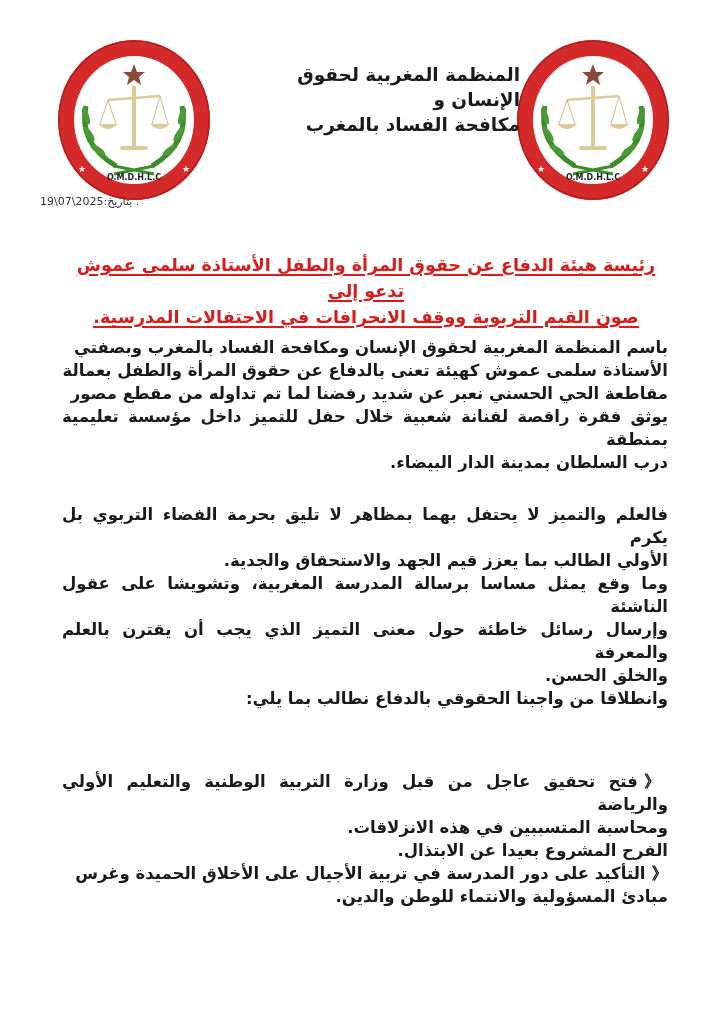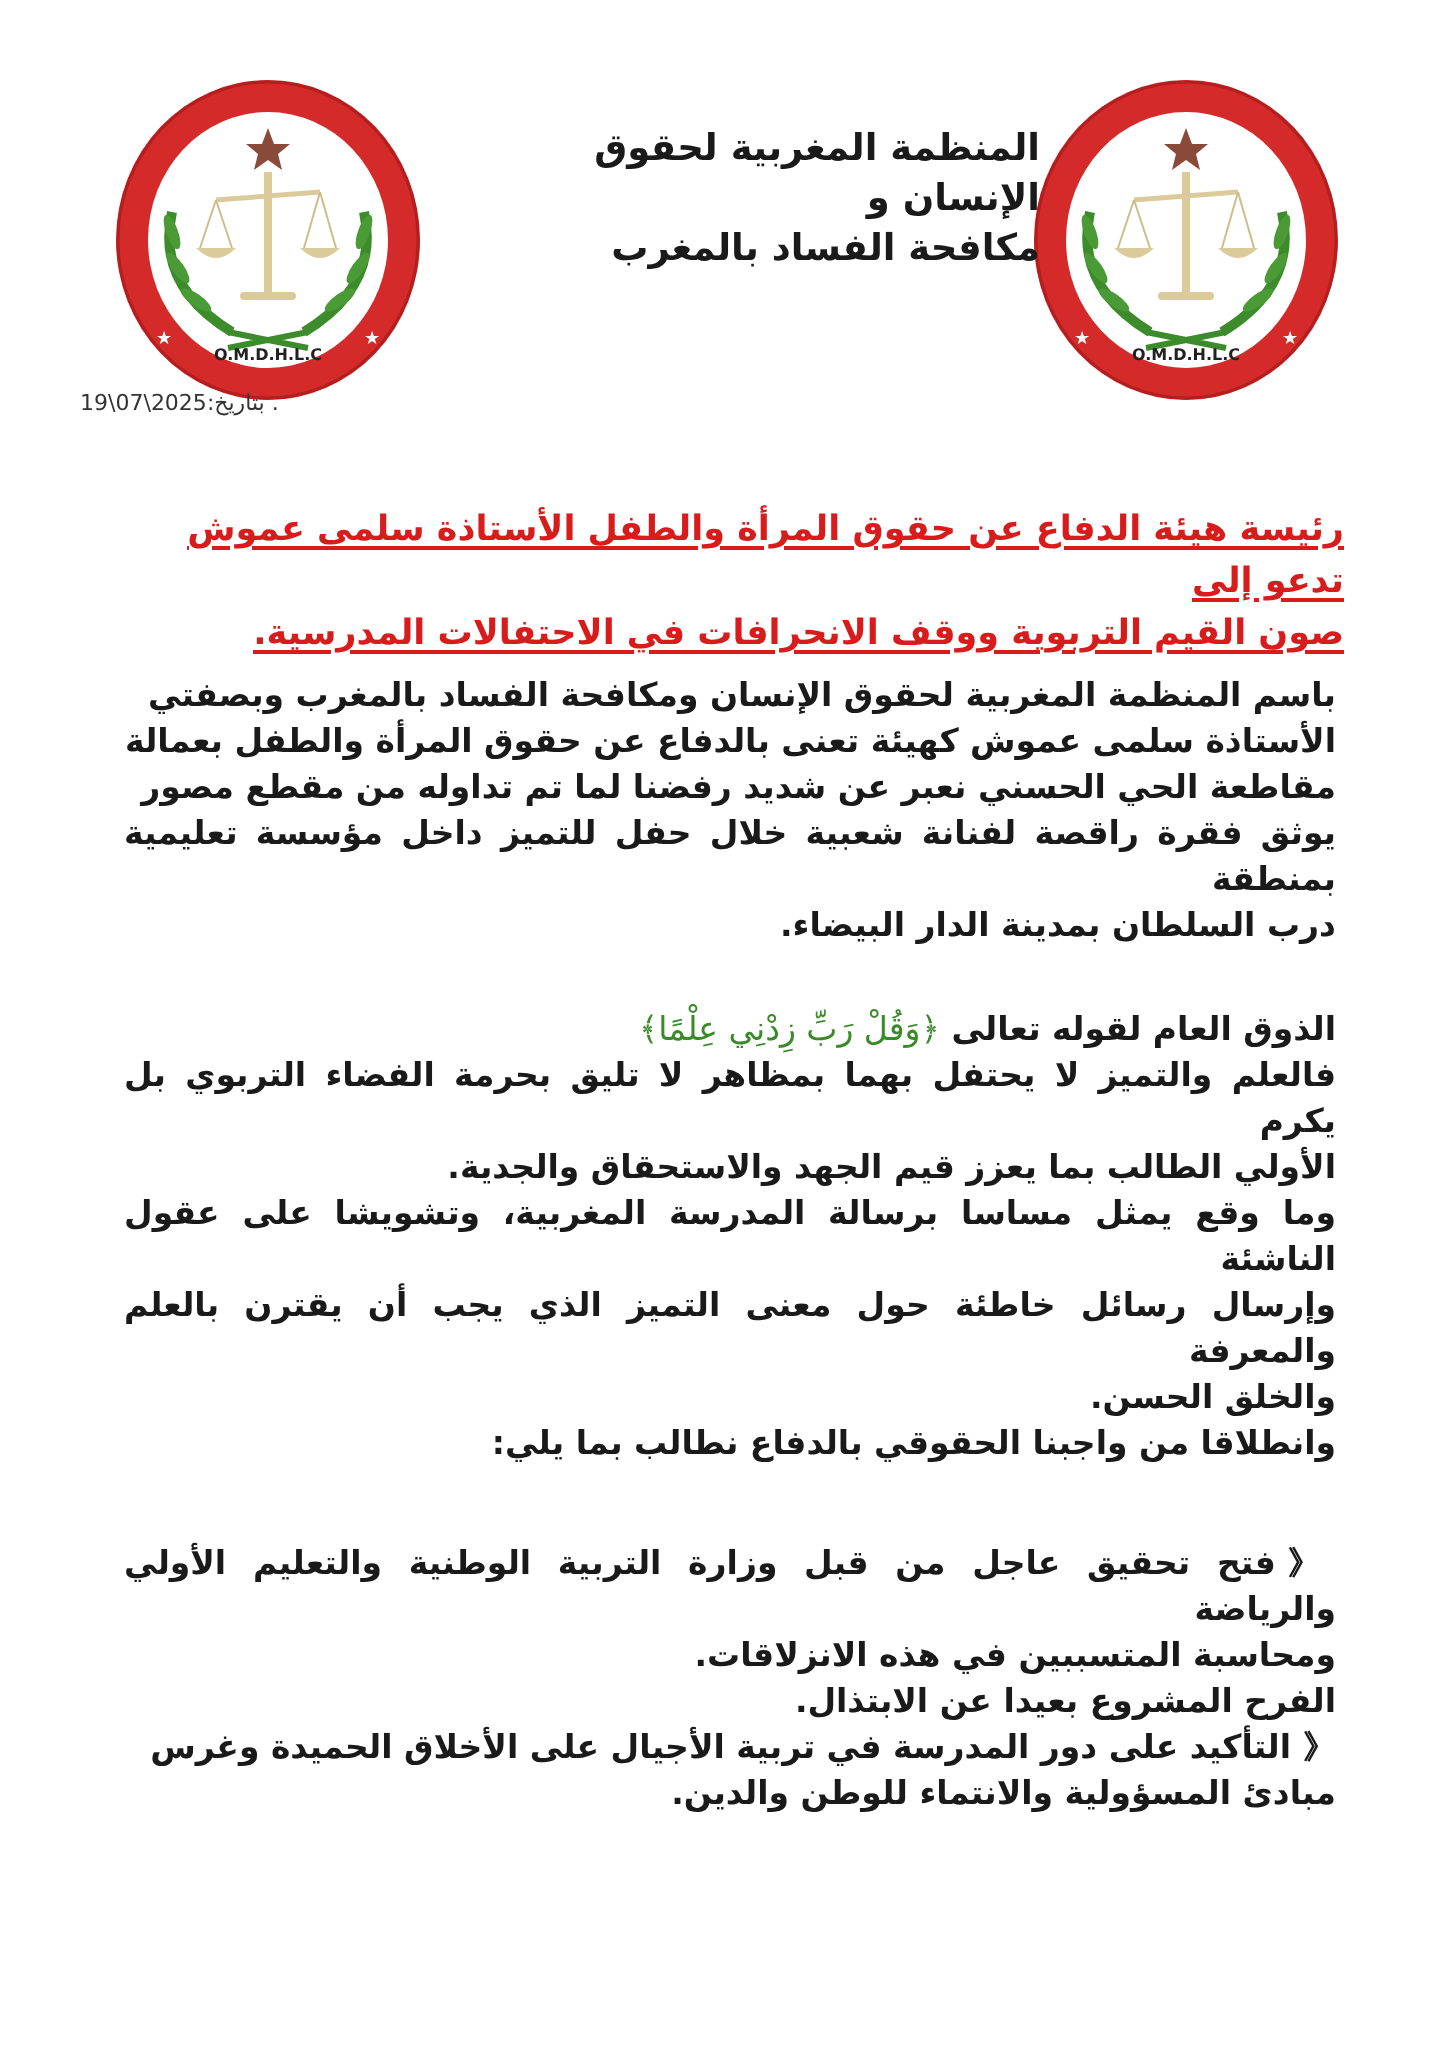--- a/index.html
+++ b/index.html
@@ -2,21 +2,21 @@
 <html><head>
 <meta charset="utf-8">
 <style>
   html, body { margin: 0; padding: 0; background: #ffffff; }
   body { width: 727px; height: 1024px; position: relative; overflow: hidden; font-family: "DejaVu Sans", sans-serif; color: #111; }
   .logo { position: absolute; width: 156px; height: 164px; }
   .logo-left { left: 56px; top: 38px; }
   .logo-right { left: 515px; top: 38px; }
   .org-header { position: absolute; left: 240px; top: 62px; width: 280px; text-align: right; direction: rtl; font-weight: bold; font-size: 18.5px; line-height: 25px; color: #1a1a1a; }
   .date { position: absolute; left: 40px; top: 195px; width: 140px; font-size: 11px; color: #333; direction: ltr; text-align: left; }
-  .title { position: absolute; left: 60px; top: 252px; width: 612px; direction: rtl; text-align: right; color: #d81b1b; font-weight: bold; font-size: 17.5px; line-height: 26px; }
+  .title { position: absolute; left: 60px; top: 252px; width: 612px; direction: rtl; text-align: center; color: #d81b1b; font-weight: bold; font-size: 17.5px; line-height: 26px; }
   .title span { text-decoration: underline; text-decoration-thickness: 2px; text-underline-offset: 3px; }
   .body-text { position: absolute; left: 62px; width: 606px; direction: rtl; text-align: justify; text-align-last: right; font-weight: bold; font-size: 16.5px; line-height: 23px; color: #1a1a1a; }
   .p1 { top: 336px; }
   .p2 { top: 503px; }
   .p3 { top: 770px; }
   .line { display: block; }
   .verse { color: #3a8a2a; font-weight: normal; }
   .bullet { font-weight: bold; margin-left: 6px; }
 </style>
 </head>
@@ -100,23 +100,20 @@
 
 <div class="body-text p1">
   <span class="line">باسم المنظمة المغربية لحقوق الإنسان ومكافحة الفساد بالمغرب وبصفتي</span>
   <span class="line">الأستاذة سلمى عموش كهيئة تعنى بالدفاع عن حقوق المرأة والطفل بعمالة</span>
   <span class="line">مقاطعة الحي الحسني نعبر عن شديد رفضنا لما تم تداوله من مقطع مصور</span>
   <span class="line">يوثق فقرة راقصة لفنانة شعبية خلال حفل للتميز داخل مؤسسة تعليمية بمنطقة</span>
   <span class="line">درب السلطان بمدينة الدار البيضاء.</span>
 </div>
 
 <div class="body-text p2">
-  <span class="line">
-    <span>الذوق العام لقوله تعالى </span><span class="verse">﴿وَقُلْ رَبِّ زِدْنِي عِلْمًا﴾</span>
-  </span>
   <span class="line">فالعلم والتميز لا يحتفل بهما بمظاهر لا تليق بحرمة الفضاء التربوي بل يكرم</span>
   <span class="line">الأولي الطالب بما يعزز قيم الجهد والاستحقاق والجدية.</span>
   <span class="line">وما وقع يمثل مساسا برسالة المدرسة المغربية، وتشويشا على عقول الناشئة</span>
   <span class="line">وإرسال رسائل خاطئة حول معنى التميز الذي يجب أن يقترن بالعلم والمعرفة</span>
   <span class="line">والخلق الحسن.</span>
   <span class="line">وانطلاقا من واجبنا الحقوقي بالدفاع نطالب بما يلي:</span>
 </div>
 
 <div class="body-text p3">
   <div>

